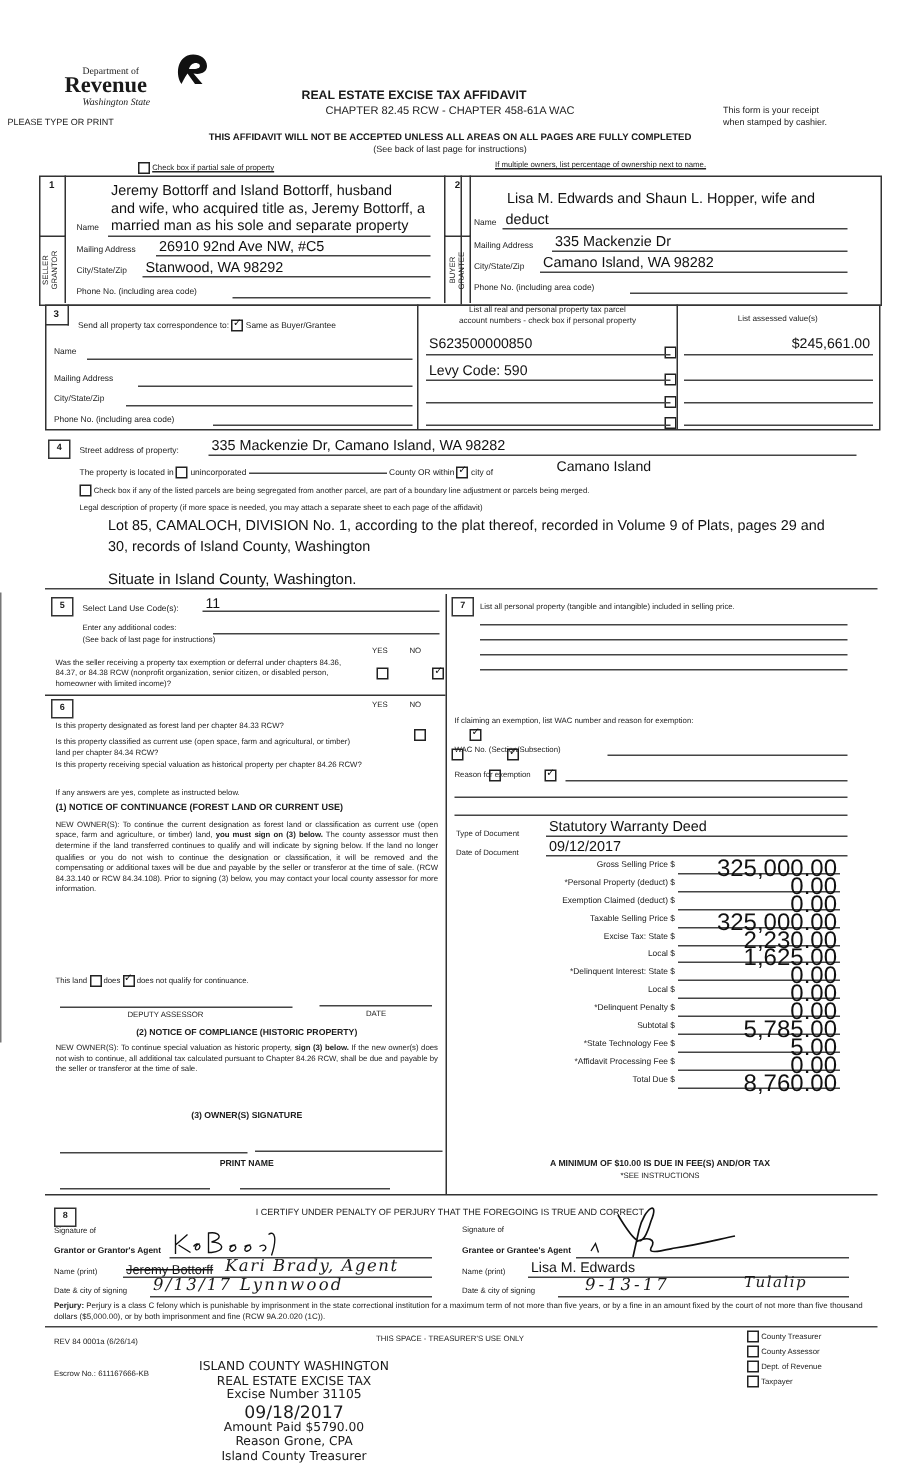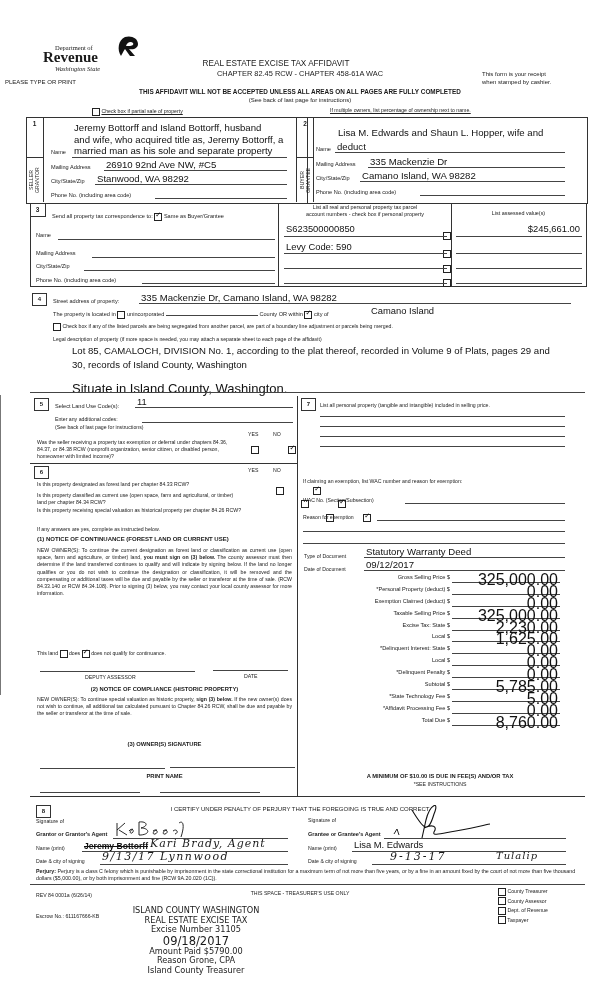--- a/index.html
+++ b/index.html
@@ -31,21 +31,21 @@
   <div class="abs" style="left:14px;top:6px;font-size:6.5px;font-family:'Liberation Serif',serif;">Department of</div>
   <div class="abs" style="left:2px;top:11px;font-size:15px;font-weight:bold;font-family:'Liberation Serif',serif;">Revenue</div>
   <div class="abs" style="left:14px;top:27px;font-size:6.5px;font-style:italic;font-family:'Liberation Serif',serif;">Washington State</div>
   <svg class="abs" style="left:74px;top:-4px;" width="26" height="26" viewBox="0 0 26 26">
     <path d="M6 22 C2 16 3 6 10 3 C16 1 23 4 23 10 C23 14 19 16 14 15 L20 22 L15 22 L10 15 C8 18 7 20 6 22 Z" fill="#111"></path>
     <path d="M11 12 C12 8 16 7 18 9 C19 11 17 12 14 12 Z" fill="#fff"></path>
   </svg>
 </div>
 <div class="abs" style="left:5px;top:79px;font-size:6px;">PLEASE TYPE OR PRINT</div>
 
-<div class="abs" style="left:0;width:552px;top:59px;text-align:center;font-size:8.2px;font-weight:normal;">REAL ESTATE EXCISE TAX AFFIDAVIT</div>
+<div class="abs" style="left:0;width:552px;top:59px;text-align:center;font-size:8.2px;font-weight:bold;">REAL ESTATE EXCISE TAX AFFIDAVIT</div>
 <div class="abs" style="left:0;width:600px;top:69px;text-align:center;font-size:7.4px;">CHAPTER 82.45 RCW - CHAPTER 458-61A WAC</div>
 <div class="abs" style="left:482px;top:70px;font-size:6px;line-height:8px;">
   <div>This form is your receipt</div>
   <div>when stamped by cashier.</div>
 </div>
 <div class="abs" style="left:0;width:600px;top:88px;text-align:center;font-size:6.4px;font-weight:bold;">THIS AFFIDAVIT WILL NOT BE ACCEPTED UNLESS ALL AREAS ON ALL PAGES ARE FULLY COMPLETED</div>
 <div class="abs" style="left:0;width:600px;top:97px;text-align:center;font-size:6px;">(See back of last page for instructions)</div>
 
 <div class="abs sm" style="left:92px;top:108px;">
   <span class="cb"></span>
@@ -180,21 +180,21 @@
 </div>
 <div class="abs hw" style="left:371px;top:305px;font-size:9.4px;">Camano Island</div>
 
 <div class="abs sm" style="left:53px;top:323px;white-space:nowrap;">
   <span class="cb"></span>
   <span>Check box if any of the listed parcels are being segregated from another parcel, are part of a boundary line adjustment or parcels being merged.</span>
 </div>
 <div class="abs sm" style="left:53px;top:336px;white-space:nowrap;">Legal description of property (if more space is needed, you may attach a separate sheet to each page of the affidavit)</div>
 <div class="abs hw" style="left:72px;top:345px;font-size:9.6px;white-space:nowrap;">Lot 85, CAMALOCH, DIVISION No. 1, according to the plat thereof, recorded in Volume 9 of Plats, pages 29 and</div>
 <div class="abs hw" style="left:72px;top:359px;font-size:9.6px;">30, records of Island County, Washington</div>
-<div class="abs hw" style="left:72px;top:381px;font-size:13px;">Situate in Island County, Washington.</div>
+<div class="abs hw" style="left:72px;top:381px;font-size:10px;">Situate in Island County, Washington.</div>
 <div class="line" style="left:30px;top:392px;width:555px;"></div>
 
 
 <div class="abs" style="left:297px;top:396px;height:400px;border-left:0.8px solid #333;"></div>
 <div class="abs" style="left:30px;top:463px;width:267px;border-top:0.8px solid #333;"></div>
 
 <div class="secnum" style="left:34px;top:398px;">5</div>
 <div class="abs lbl" style="left:55px;top:403px;">Select Land Use Code(s):</div>
 <div class="abs hw" style="left:137px;top:396px;font-size:9.4px;">11</div>
 <div class="line" style="left:135px;top:407px;width:158px;"></div>
@@ -351,21 +351,21 @@
 <div class="abs" style="left:0;width:600px;text-align:center;top:806px;font-size:6px;">I CERTIFY UNDER PENALTY OF PERJURY THAT THE FOREGOING IS TRUE AND CORRECT</div>
 
 <div class="abs sm" style="left:36px;top:818px;">Signature of</div>
 <div class="abs" style="left:36px;top:831px;font-size:5.6px;font-weight:bold;">Grantor or Grantor's Agent</div>
 <svg class="abs" style="left:113px;top:819px;" width="100" height="20" viewBox="0 0 100 20">
   <path d="M4 4 L4 17 M4 11 L12 4 M6 11 L14 16 M16 12 C19 8 22 12 19 14 C17 15 16 12 20 10 M26 3 C34 2 36 7 28 9 C36 9 38 15 28 16 L26 16 Z M40 12 C44 9 46 14 42 15 C39 16 40 11 44 11 M50 12 C54 9 56 14 52 15 C49 16 50 11 54 11 M60 12 C64 9 66 14 62 15 M66 4 C70 1 72 6 68 18" stroke="#111" stroke-width="0.9" fill="none"></path>
 </svg>
 <div class="line" style="left:113px;top:838px;width:175px;"></div>
 
 <div class="abs sm" style="left:36px;top:845px;">Name (print)</div>
-<div class="abs hw" style="left:84px;top:841px;font-size:8.6px;text-decoration:line-through;font-weight:bold;">Jeremy Bottorff</div>
+<div class="abs hw" style="left:84px;top:841px;font-size:8.6px;text-decoration:line-through;">Jeremy Bottorff</div>
 <div class="abs" style="left:150px;top:837px;font-size:11px;font-style:italic;font-family:'DejaVu Serif',serif;letter-spacing:1px;">Kari Brady, Agent</div>
 <div class="line" style="left:82px;top:851px;width:206px;"></div>
 
 <div class="abs sm" style="left:36px;top:858px;">Date &amp; city of signing</div>
 <div class="abs" style="left:102px;top:850px;font-size:11px;font-style:italic;font-family:'DejaVu Serif',serif;letter-spacing:1.5px;">9/13/17  Lynnwood</div>
 <div class="line" style="left:100px;top:864px;width:188px;"></div>
 
 <div class="abs sm" style="left:308px;top:817px;">Signature of</div>
 <div class="abs" style="left:308px;top:831px;font-size:5.6px;font-weight:bold;">Grantee or Grantee's Agent</div>
 <svg class="abs" style="left:390px;top:800px;" width="120" height="40" viewBox="0 0 120 40">

